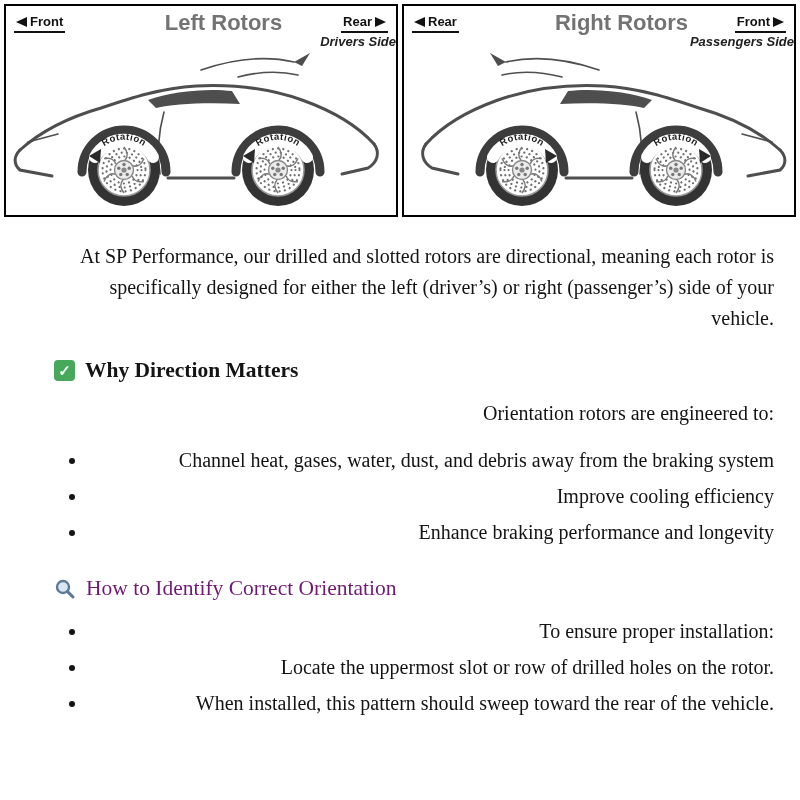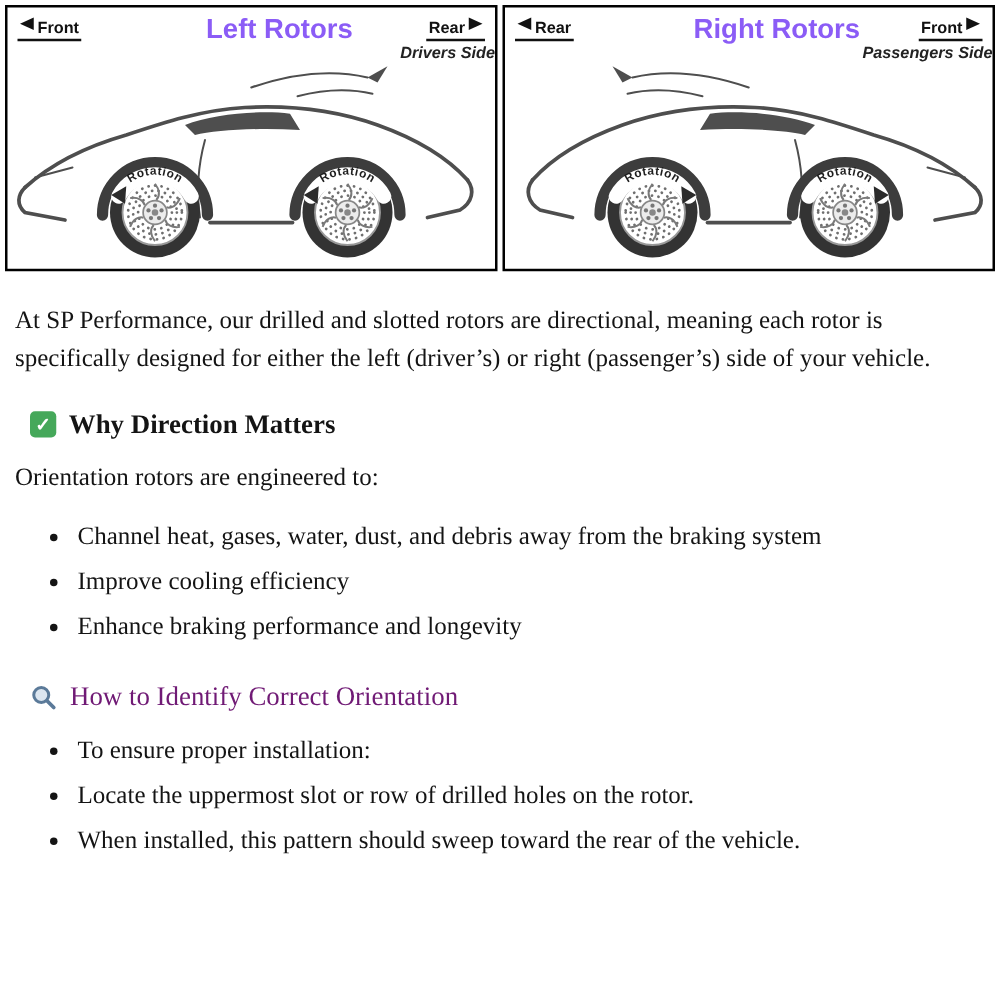--- a/index.html
+++ b/index.html
@@ -2,47 +2,47 @@
 <html><head>
 <meta charset="utf-8">
 <style>
   html,body{margin:0;padding:0;background:#fff;}
   body{width:800px;font-family:"Liberation Serif",serif;color:#141414;}
 
   
   .diagram{display:flex;gap:4px;padding:4px 4px 0 4px;box-sizing:border-box;}
   .panel{flex:1;border:2px solid #000;background:#fff;min-width:0;}
   .panel-header{position:relative;height:48px;padding-top:5px;box-sizing:border-box;}
-  .dir{position:absolute;top:8px;display:inline-flex;align-items:flex-start;gap:3px;
+  .dir{position:absolute;top:8px;display:inline-flex;align-items:center;gap:3px;
        font:bold 13px "Liberation Sans",sans-serif;border-bottom:2px solid #111;
        padding:0 2px 2px 2px;color:#111;}
   .dir-left{left:8px;}
   .dir-right{right:8px;}
   .tri{width:0;height:0;display:inline-block;}
   .tri-left{border-top:5px solid transparent;border-bottom:5px solid transparent;border-right:11px solid #111;}
   .tri-right{border-top:5px solid transparent;border-bottom:5px solid transparent;border-left:11px solid #111;}
   .titles{text-align:center;}
-  .panel-title{font:bold 22px "Liberation Sans",sans-serif;color:#8b5cf6;line-height:1.05;margin-left:45px;}
+  .panel-title{font:bold 22px "Liberation Sans",sans-serif;color:#737373;line-height:1.05;margin-left:45px;}
   .panel-subtitle{font:bold italic 13px "Liberation Sans",sans-serif;color:#222;text-align:right;}
   .car-svg{display:block;width:100%;height:auto;margin-top:-4px;}
 
   
   .ln{fill:none;stroke:#4e4e4e;stroke-width:3;stroke-linecap:round;}
   .thin{stroke-width:1.6;}
   .fl{fill:#4e4e4e;stroke:none;}
   .arch{fill:none;stroke:#3d3d3d;stroke-width:9;stroke-linecap:round;}
   .dots{fill:none;stroke:#6f6f6f;stroke-width:2.2;stroke-dasharray:0.1 5.2;stroke-linecap:round;}
   .slots path{fill:none;stroke:#7a7a7a;stroke-width:1.6;}
   .lug{fill:#777;}
   .rot-band{fill:none;stroke:#fff;stroke-width:12;stroke-linecap:round;}
   .rot-text{font:bold 9.5px "Liberation Sans",sans-serif;fill:#1e1e1e;letter-spacing:.5px;}
   .rot-arrow{fill:#2b2b2b;}
 
   
-  .content{padding:16px 26px 12px 12px;font-size:20px;line-height:1.55;}
+  .content{padding:16px 26px 12px 42px;font-size:20px;line-height:1.55;text-align:right;}
   .content p{margin:8px 0 16px 0;}
   .sec-head{display:flex;align-items:center;gap:10px;margin:24px 0 14px 12px;
             font-size:21.5px;font-weight:bold;line-height:1.2;}
   .sec-head.regular{font-weight:400;color:#701a75;margin-top:28px;}
   .check-icon{width:21px;height:21px;border-radius:4px;background:#45a85a;
               display:inline-flex;align-items:center;justify-content:center;
               color:#fff;font:bold 15px "Liberation Sans",sans-serif;flex:0 0 auto;}
   .check-icon::after{content:"\2713";}
   .mag-icon{flex:0 0 auto;display:inline-block;}
   ul{margin:6px 0 16px 0;padding-left:46px;}

